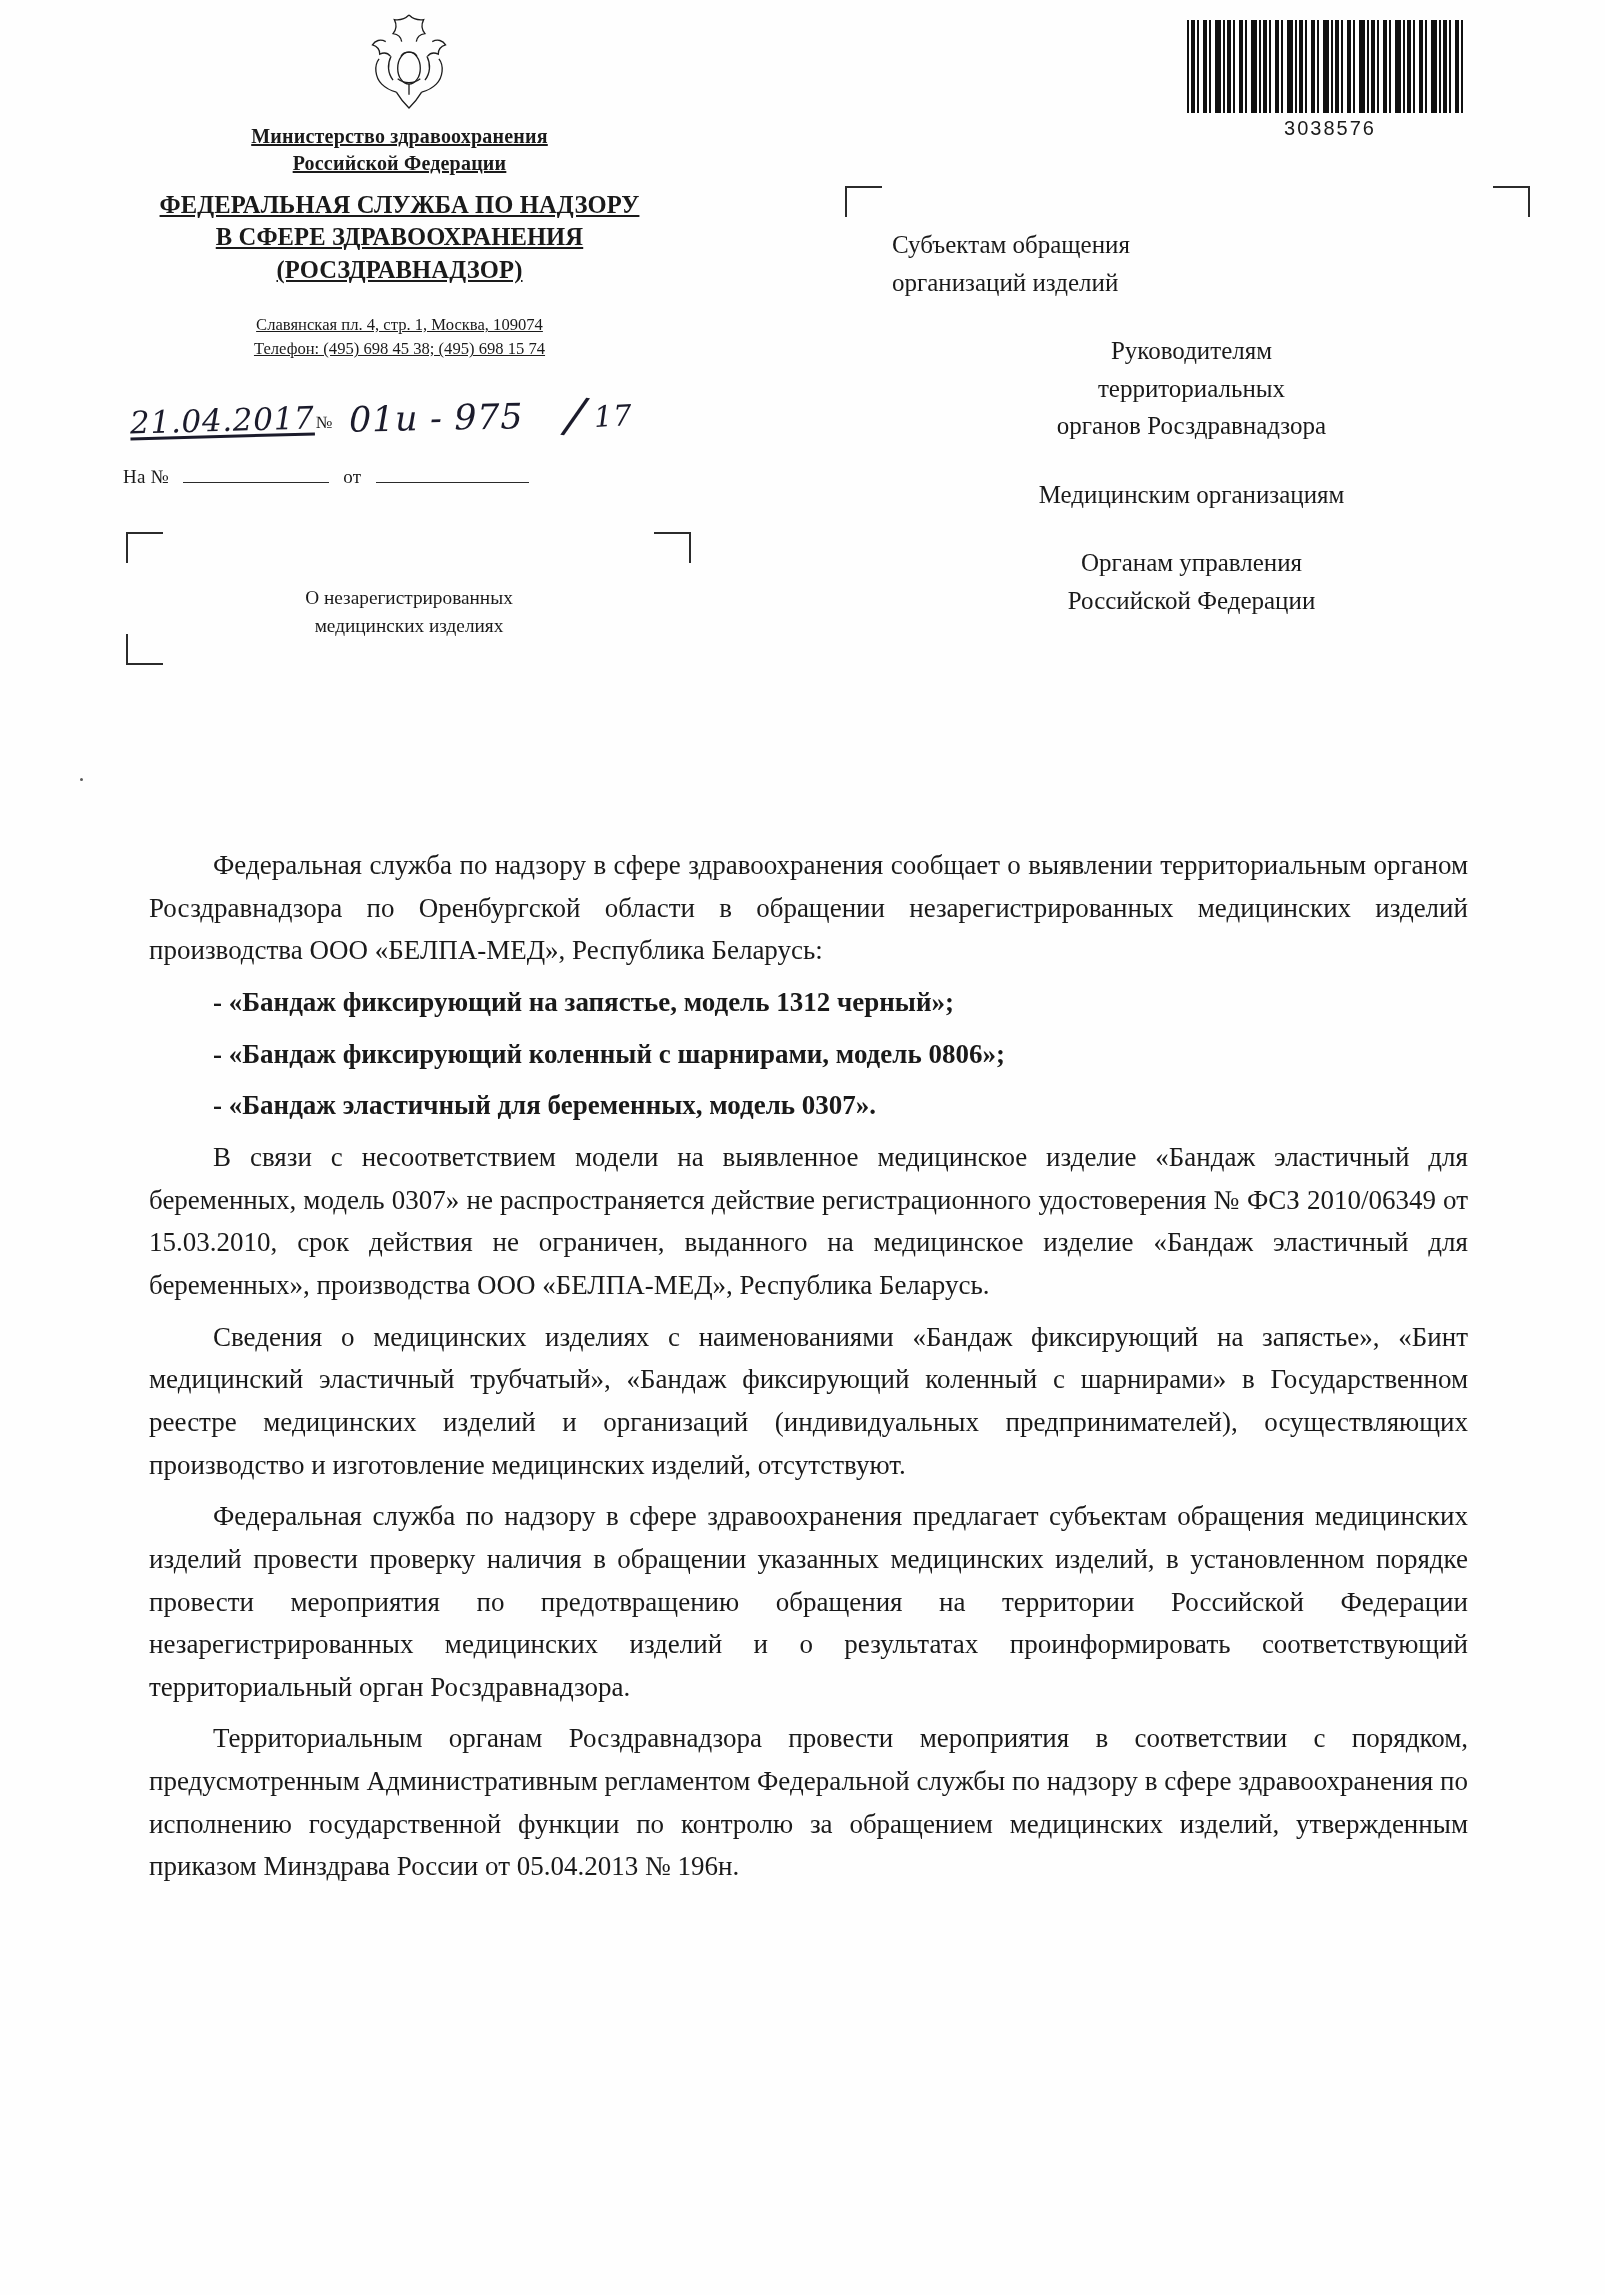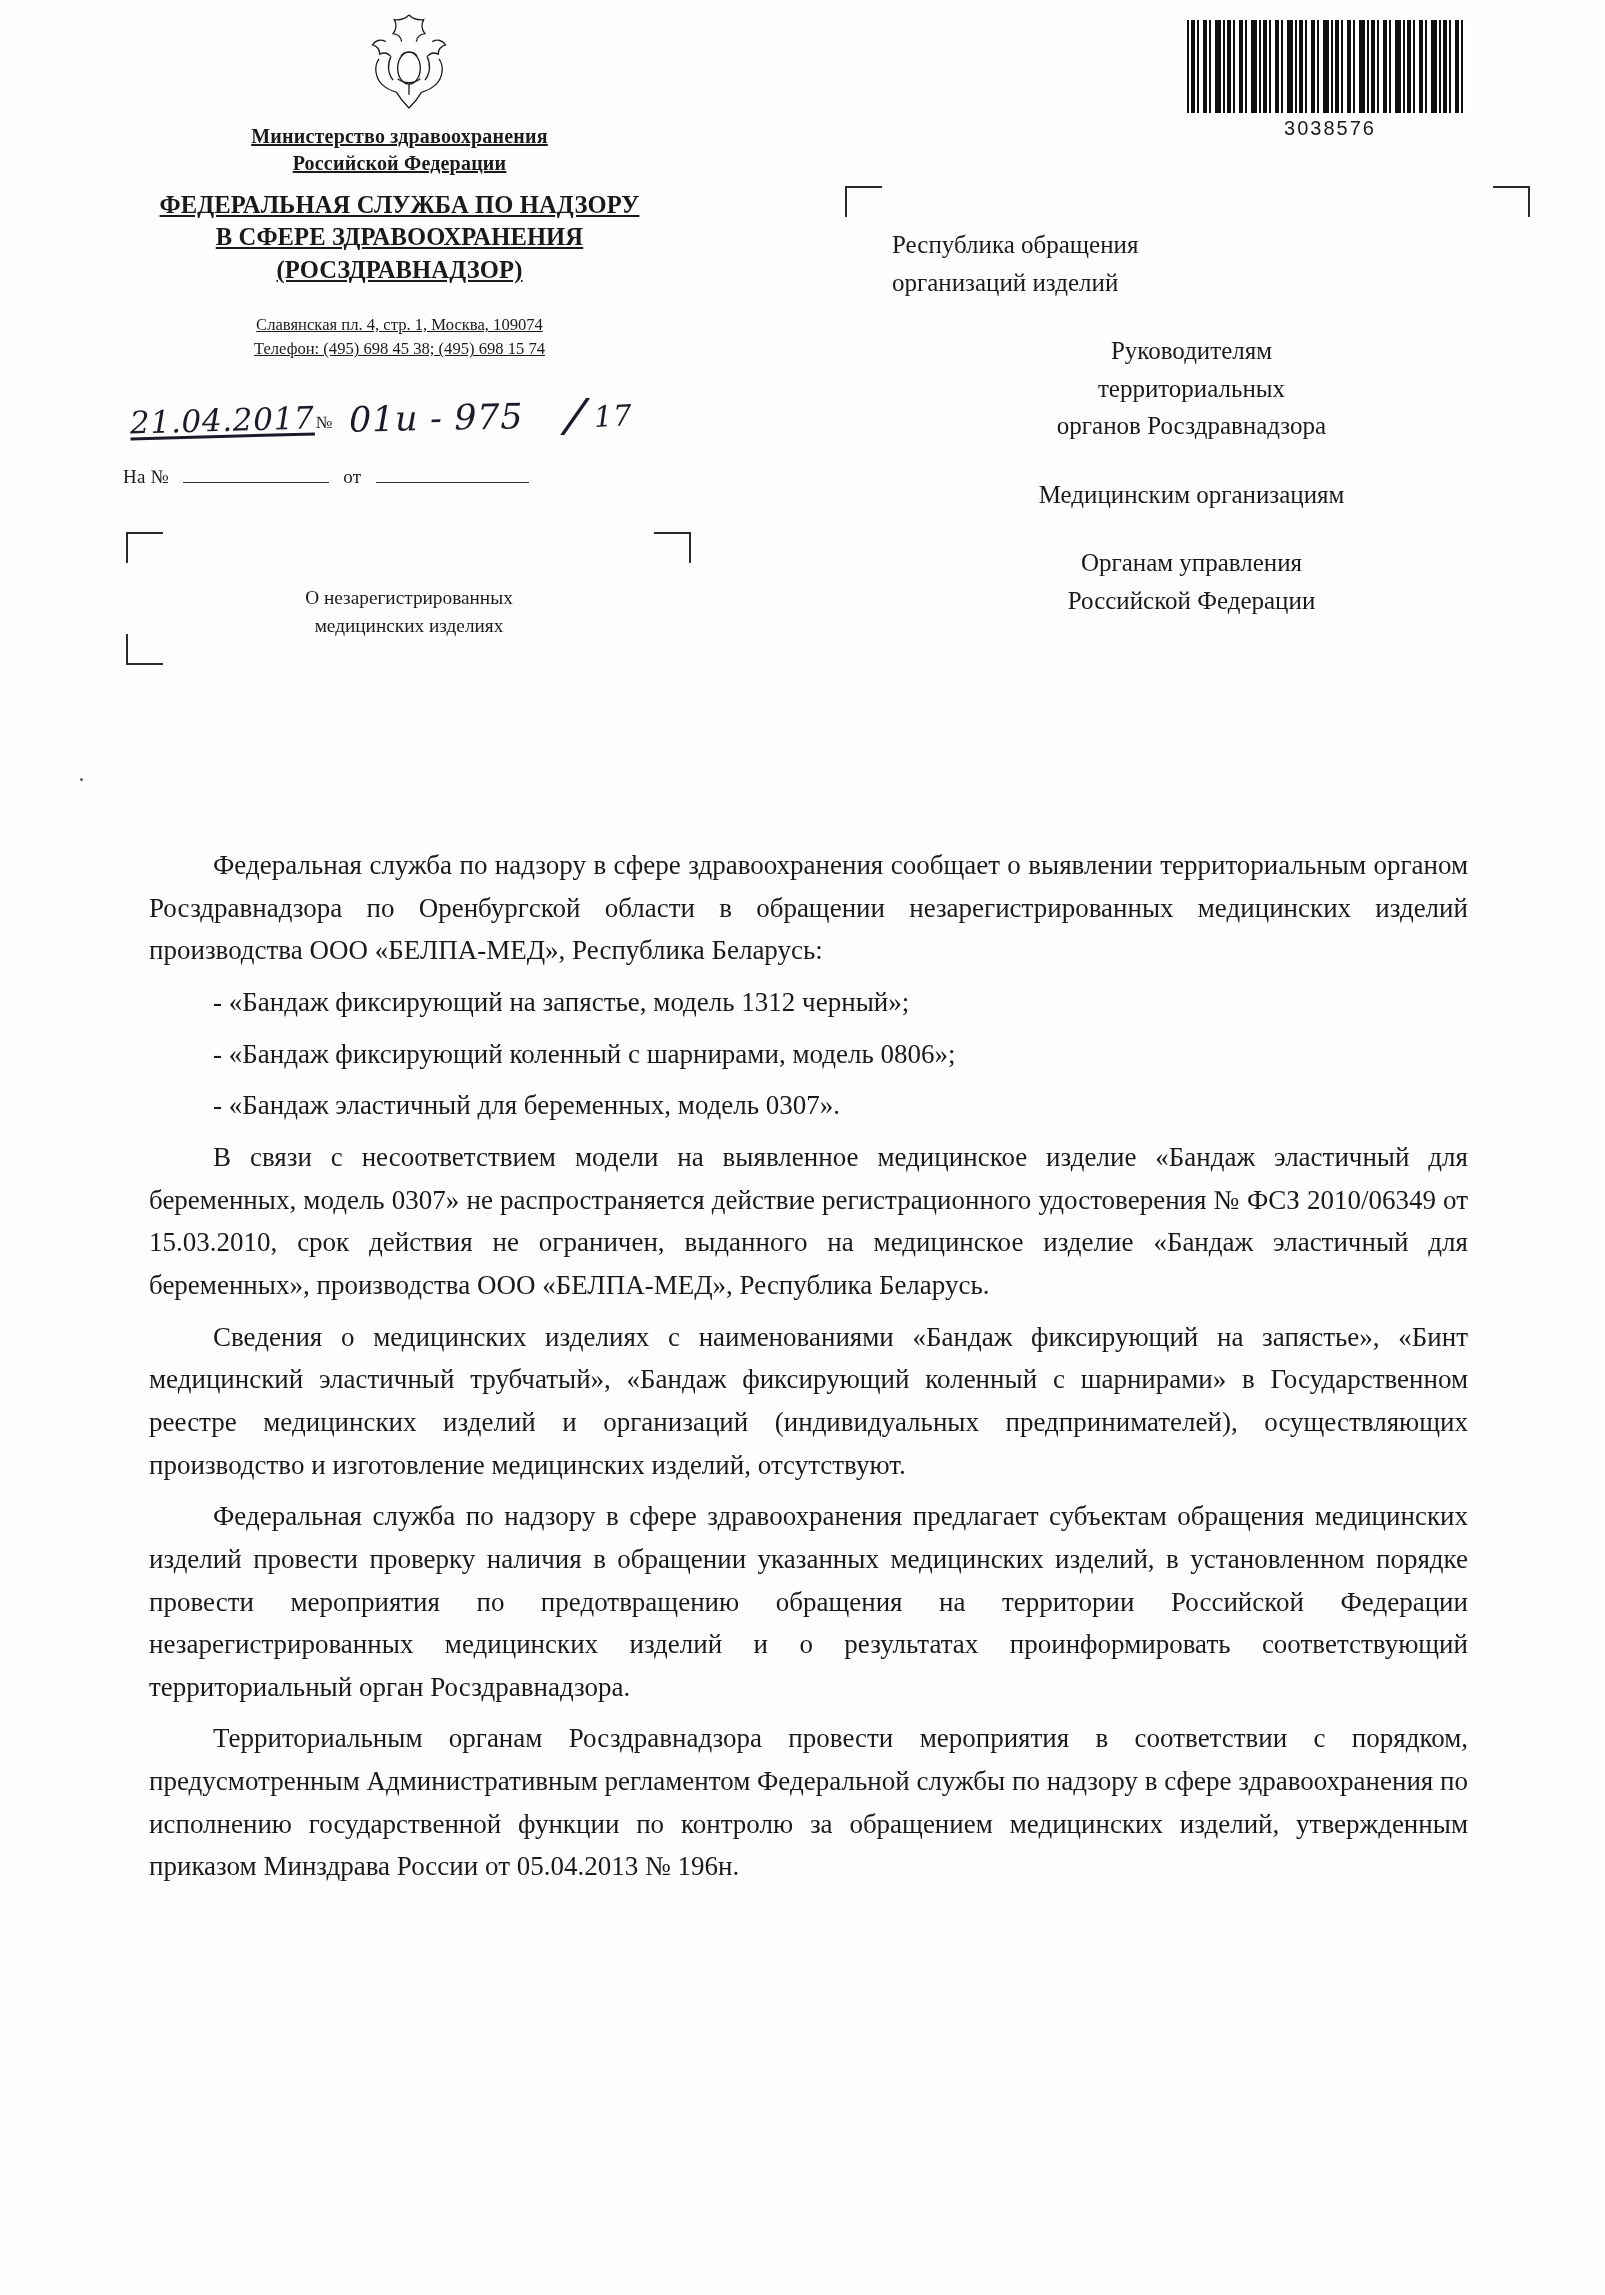--- a/index.html
+++ b/index.html
@@ -216,20 +216,21 @@
     text-justify: inter-word;
   }
   .body-text p {
     margin: 9px;
     text-indent: 64px;
   }
   .list-item {
     margin: 0;
     text-indent: 64px;
     text-align: left;
+    font-weight: bold;
   }
   .dot-strip {
     position: absolute;
     left: 80px;
     top: 778px;
     width: 13.3px;
     height: 13.3px;
   }
   .speck {
     position: absolute;
@@ -310,21 +311,21 @@
         <div>О незарегистрированных</div>
         <div>медицинских изделиях</div>
       </div>
     </div>
 
     <div class="addressee-box">
       <span class="br br-tl"></span>
       <span class="br br-tr"></span>
       <div class="addressee-text">
         <div class="addr-group addr-left">
-          <div>Республика обращения</div>
+          <div>Субъектам обращения</div>
           <div>организаций изделий</div>
         </div>
         <div class="addr-group addr-center">
           <div>Руководителям</div>
           <div>территориальных</div>
           <div>органов Росздравнадзора</div>
         </div>
         <div class="addr-group addr-center">
           <div>Медицинским организациям</div>
         </div>

